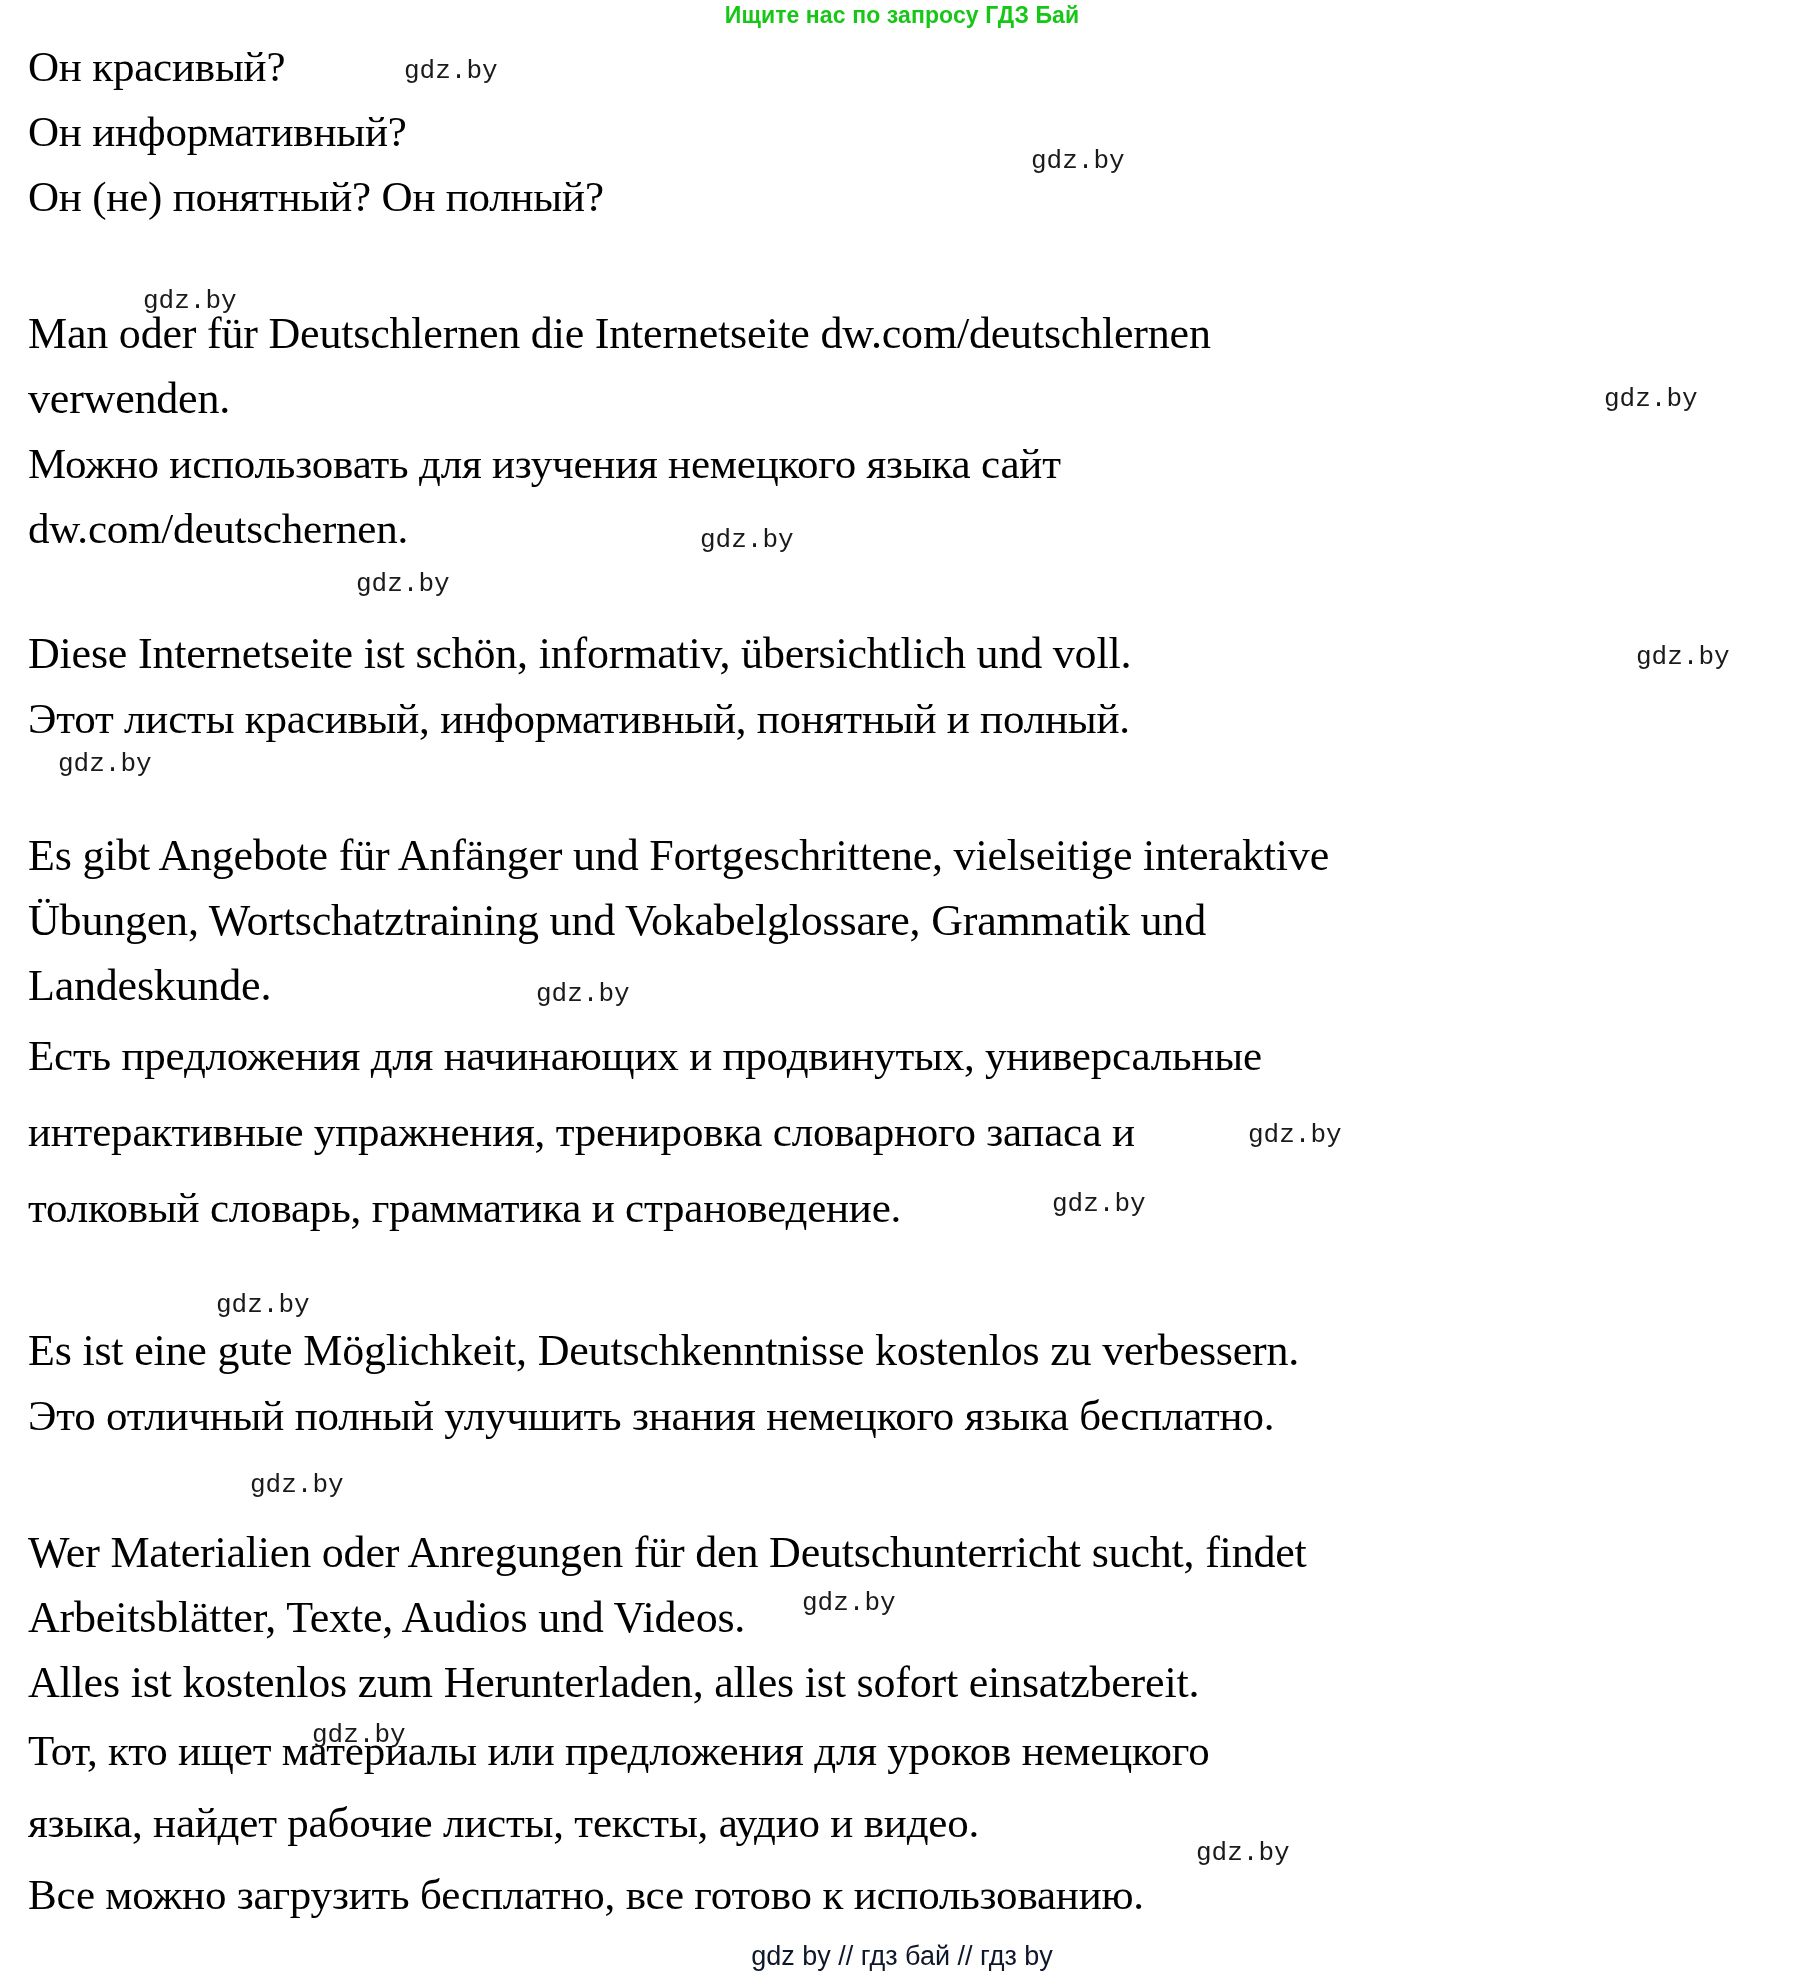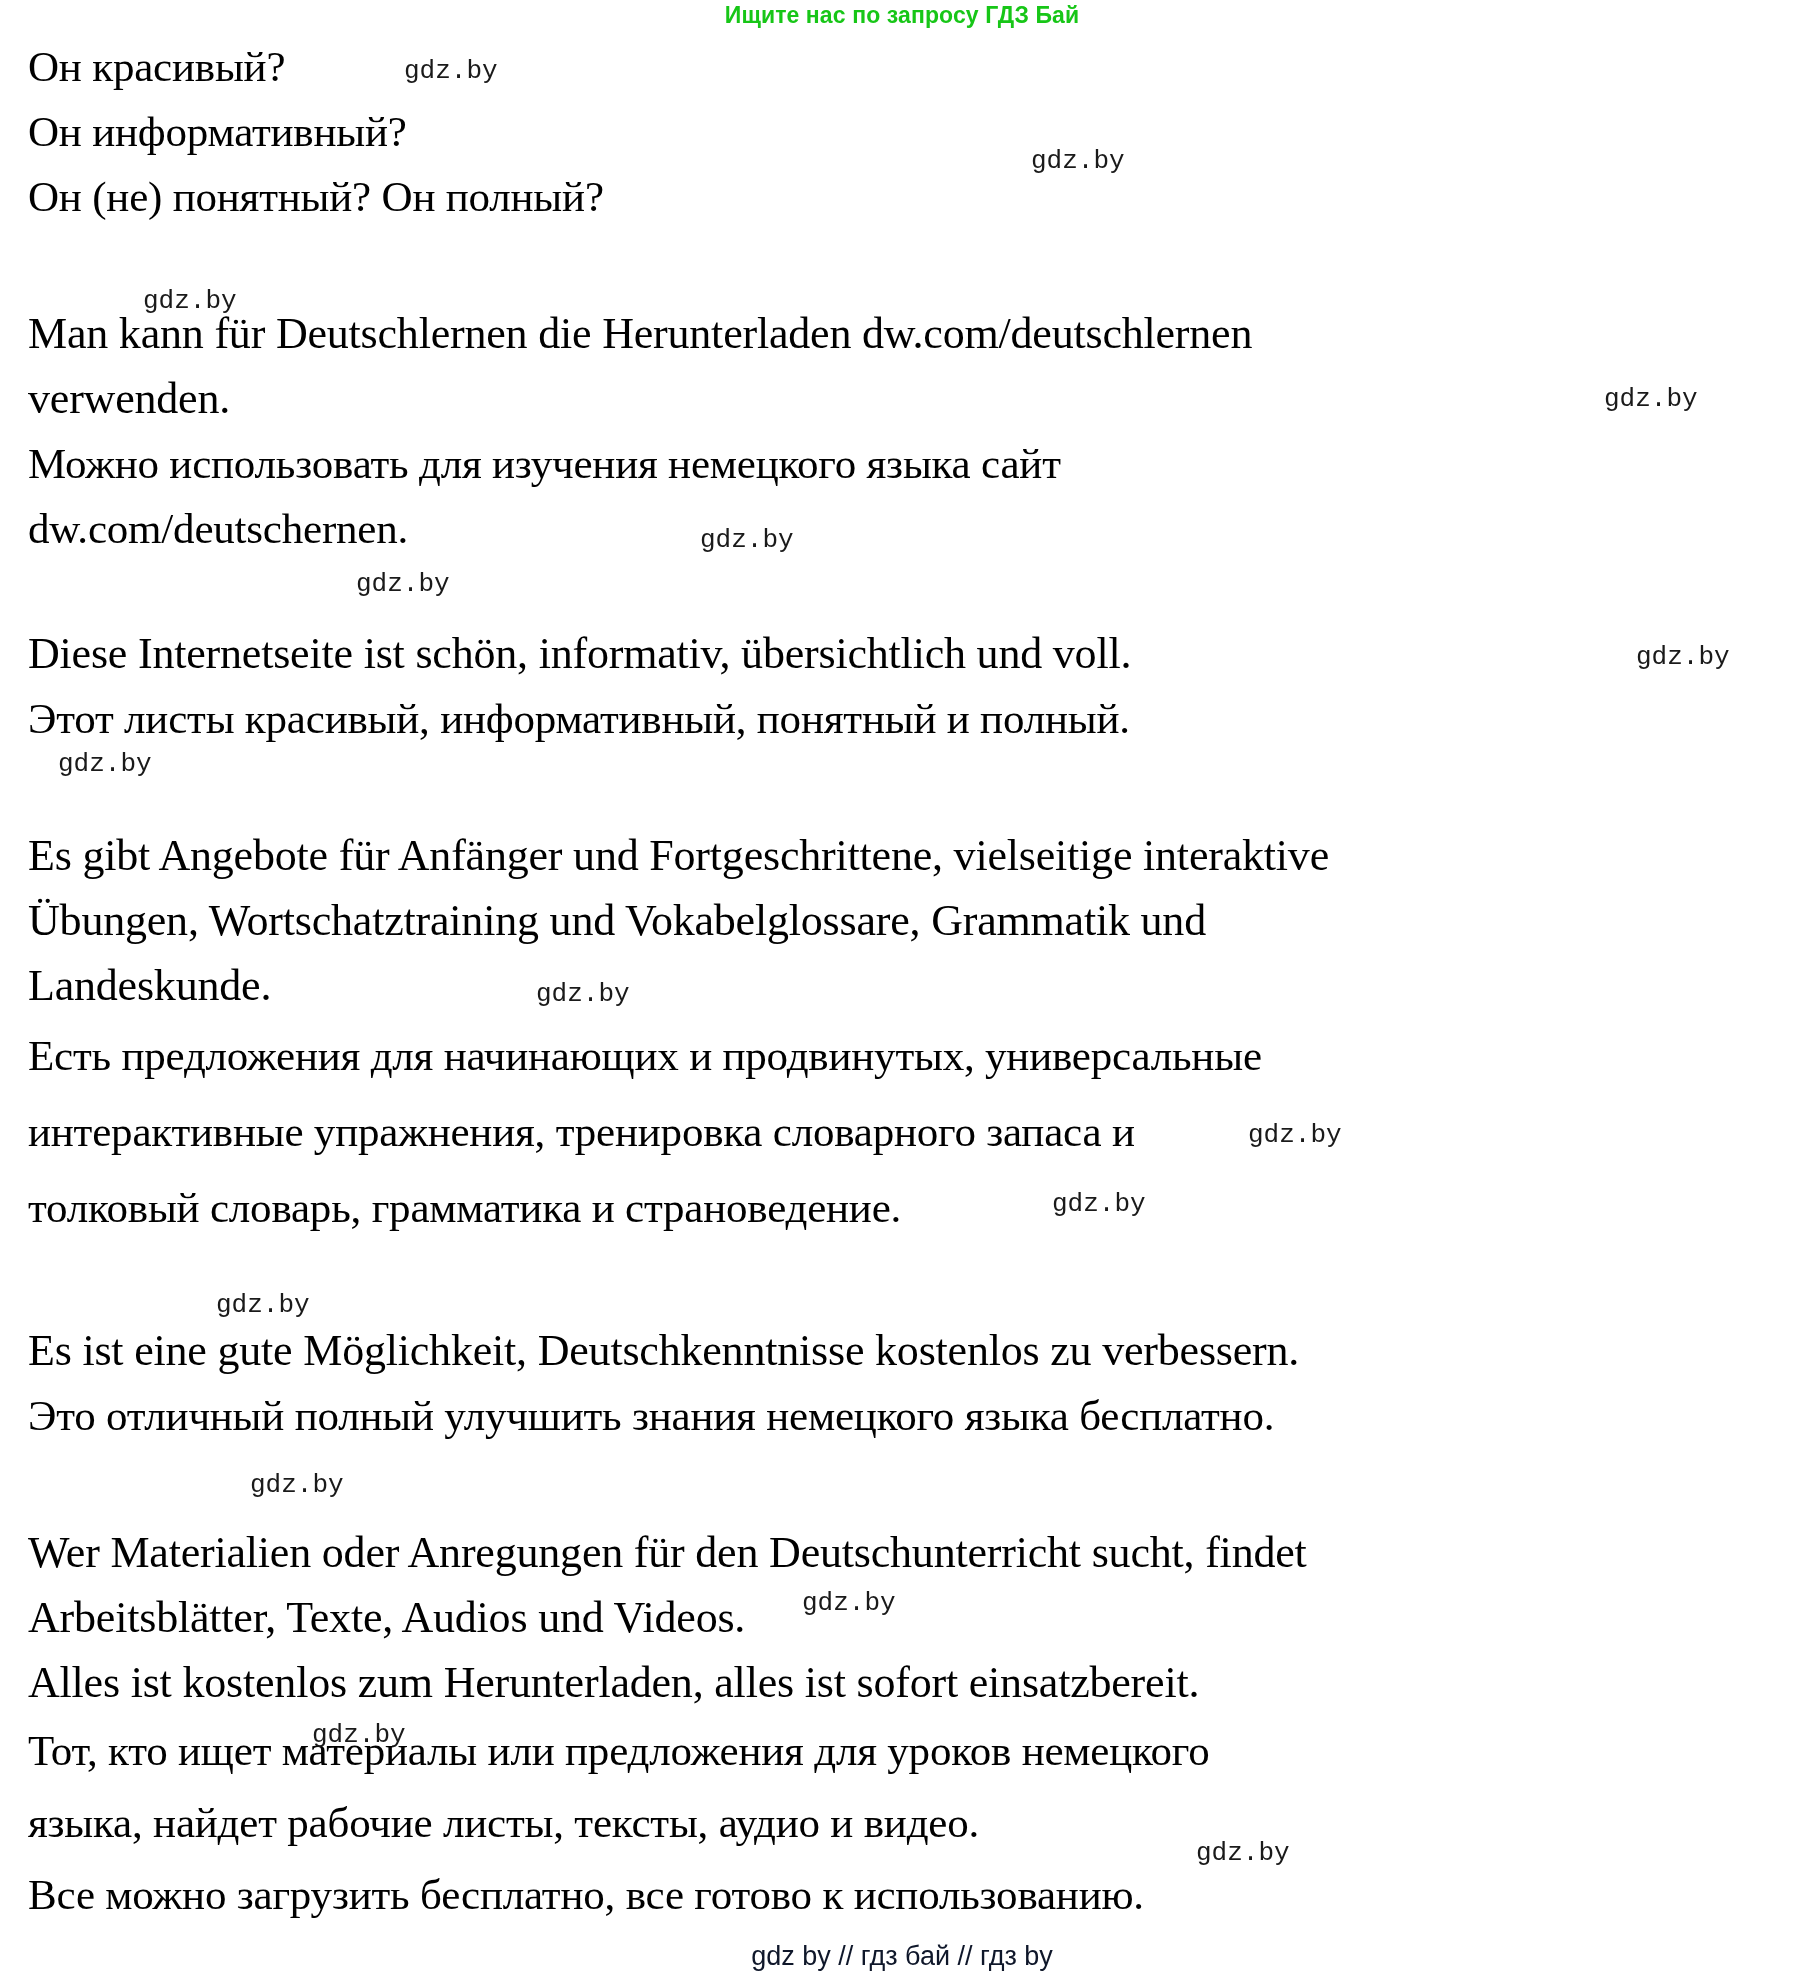--- a/index.html
+++ b/index.html
@@ -107,21 +107,21 @@
 
     <div class="para">
       <div class="line ru">Он красивый?</div>
       <div class="line ru">Он информативный?</div>
       <div class="line ru">Он (не) понятный? Он полный?</div>
     </div>
 
     <div class="gap-lg"></div>
 
     <div class="para">
-      <div class="line">Man kann für Deutschlernen die Herunterladen dw.com/deutschlernen</div>
+      <div class="line">Man oder für Deutschlernen die Internetseite dw.com/deutschlernen</div>
       <div class="line">verwenden.</div>
       <div class="line ru">Можно использовать для изучения немецкого языка сайт</div>
       <div class="line ru">dw.com/deutschernen.</div>
     </div>
 
     <div class="gap-md"></div>
 
     <div class="para">
       <div class="line">Diese Internetseite ist schön, informativ, übersichtlich und voll.</div>
       <div class="line ru">Этот листы красивый, информативный, понятный и полный.</div>

